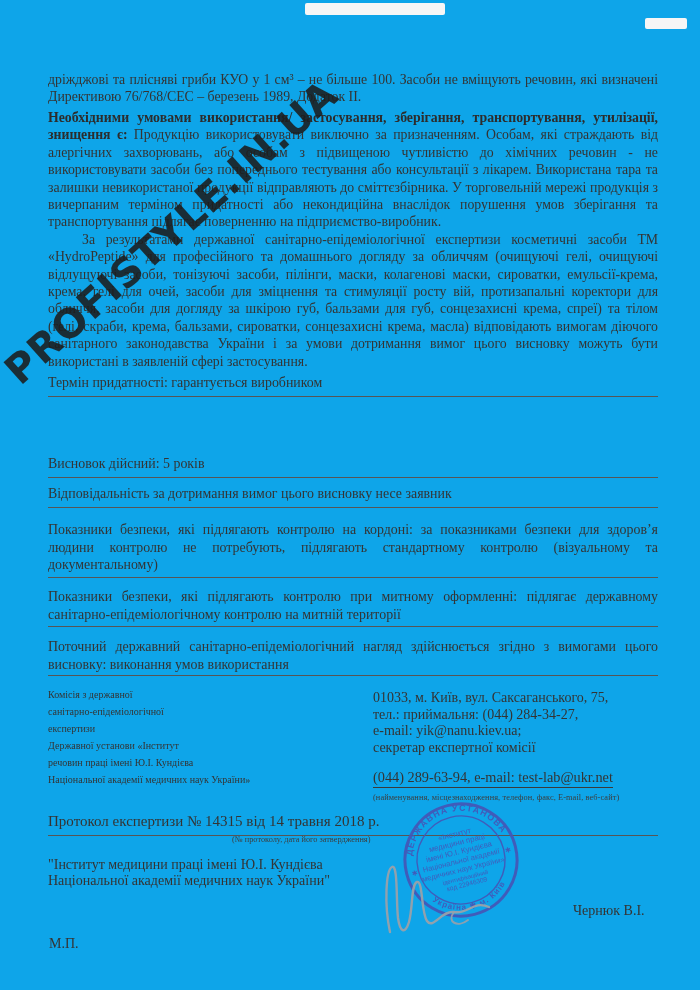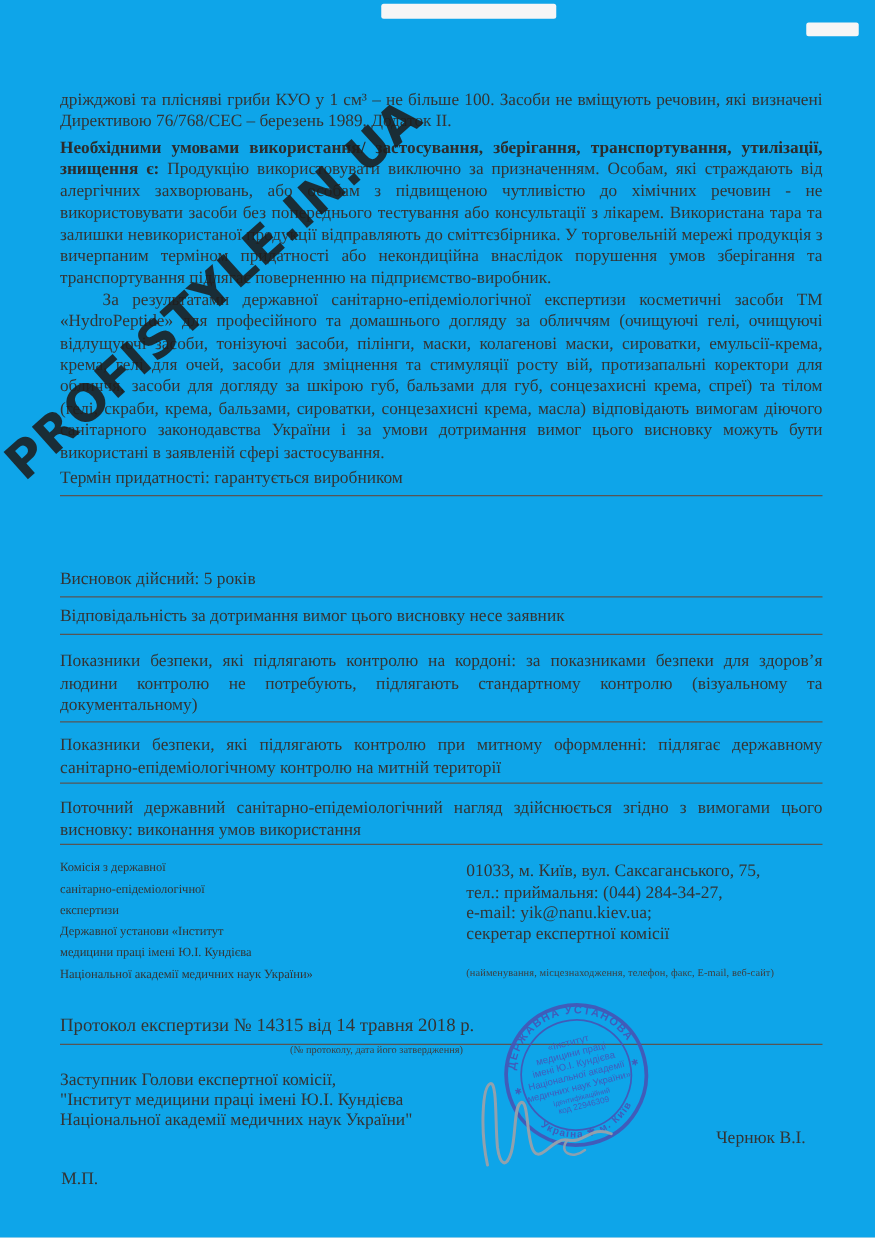--- a/index.html
+++ b/index.html
@@ -70,37 +70,37 @@
   <div class="section s4">Відповідальність за дотримання вимог цього висновку несе заявник</div>
   <div class="section s5">Показники безпеки, які підлягають контролю на кордоні: за показниками безпеки для здоров’я людини контролю не потребують, підлягають стандартному контролю (візуальному та документальному)</div>
   <div class="section s6">Показники безпеки, які підлягають контролю при митному оформленні: підлягає державному санітарно-епідеміологічному контролю на митній території</div>
   <div class="section s7">Поточний державний санітарно-епідеміологічний нагляд здійснюється згідно з вимогами цього висновку: виконання умов використання</div>
 
   <div class="com-left">
     <div>Комісія з державної</div>
     <div>санітарно-епідеміологічної</div>
     <div>експертизи</div>
     <div>Державної установи «Інститут</div>
-    <div>медицини праці імені Ю.І. Кундієва</div>
+    <div>речовин праці імені Ю.І. Кундієва</div>
     <div>Національної академії медичних наук України»</div>
   </div>
   <div class="com-right">
     <div>01033, м. Київ, вул. Саксаганського, 75,</div>
     <div>тел.: приймальня: (044) 284-34-27,</div>
     <div>e-mail: yik@nanu.kiev.ua;</div>
     <div>секретар експертної комісії</div>
     <div class="cr-gap"></div>
+    <div><span class="contact-line">(044) 289-63-94, e-mail: test-lab@ukr.net</span></div>
     <div class="contact-caption">(найменування, місцезнаходження, телефон, факс, E-mail, веб-сайт)</div>
   </div>
 
   <div class="protocol">Протокол експертизи  № 14315 від 14 травня 2018 р.</div>
   <div class="protocol-caption">(№ протоколу, дата його затвердження)</div>
 
   <div class="sign-block">
-    <div>Заступник Голови експертної комісії,</div>
     <div>"Інститут медицини праці імені Ю.І. Кундієва</div>
     <div>Національної академії медичних наук України"</div>
   </div>
   <div class="sign-name">Чернюк В.І.</div>
   <div class="seal-note">М.П.</div>
 
   <svg class="stamp" width="130" height="132" viewBox="0 0 130 132">
     <g transform="rotate(-14 64 64)">
       <circle cx="64" cy="64" r="56" fill="none" stroke="#4655b6" stroke-width="3"></circle>
       <circle cx="64" cy="64" r="44" fill="none" stroke="#4655b6" stroke-width="1.4"></circle>

